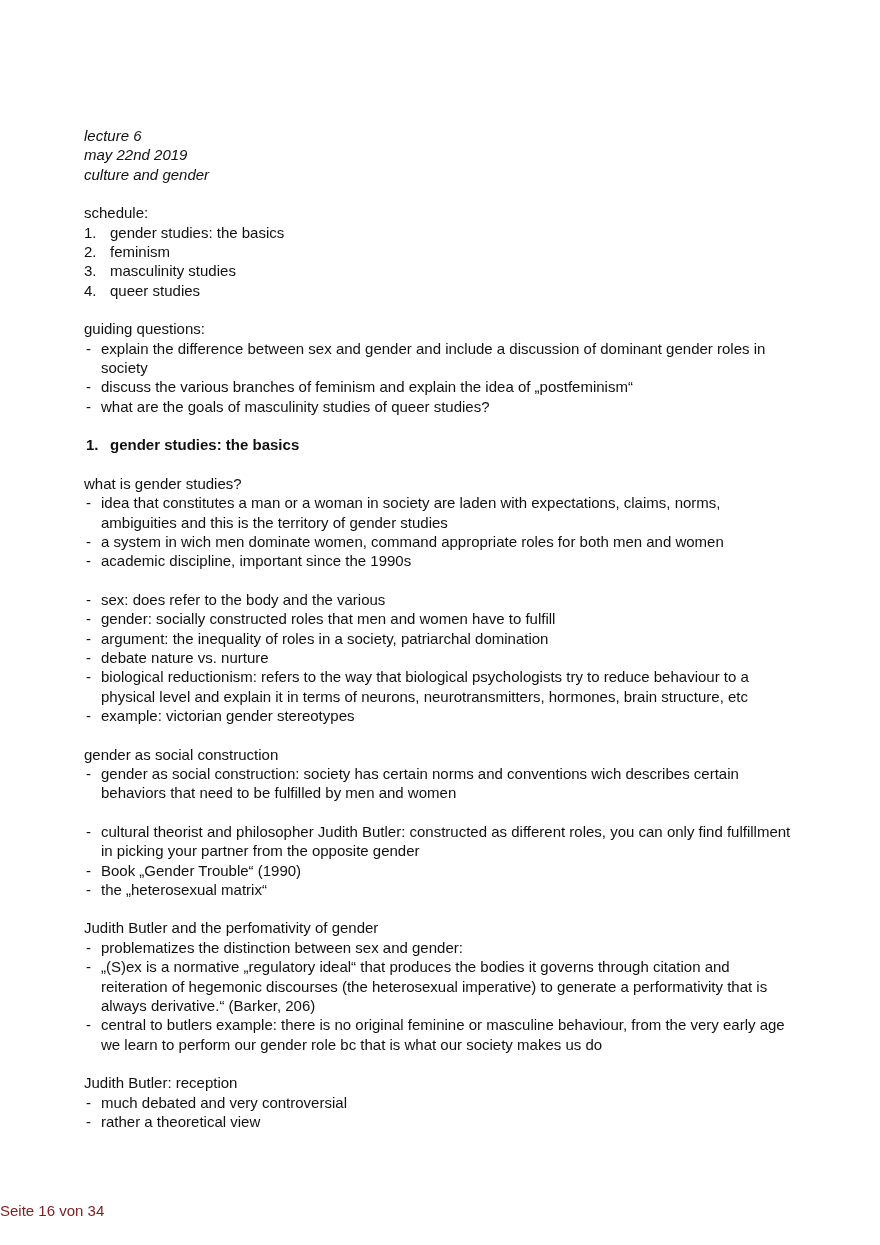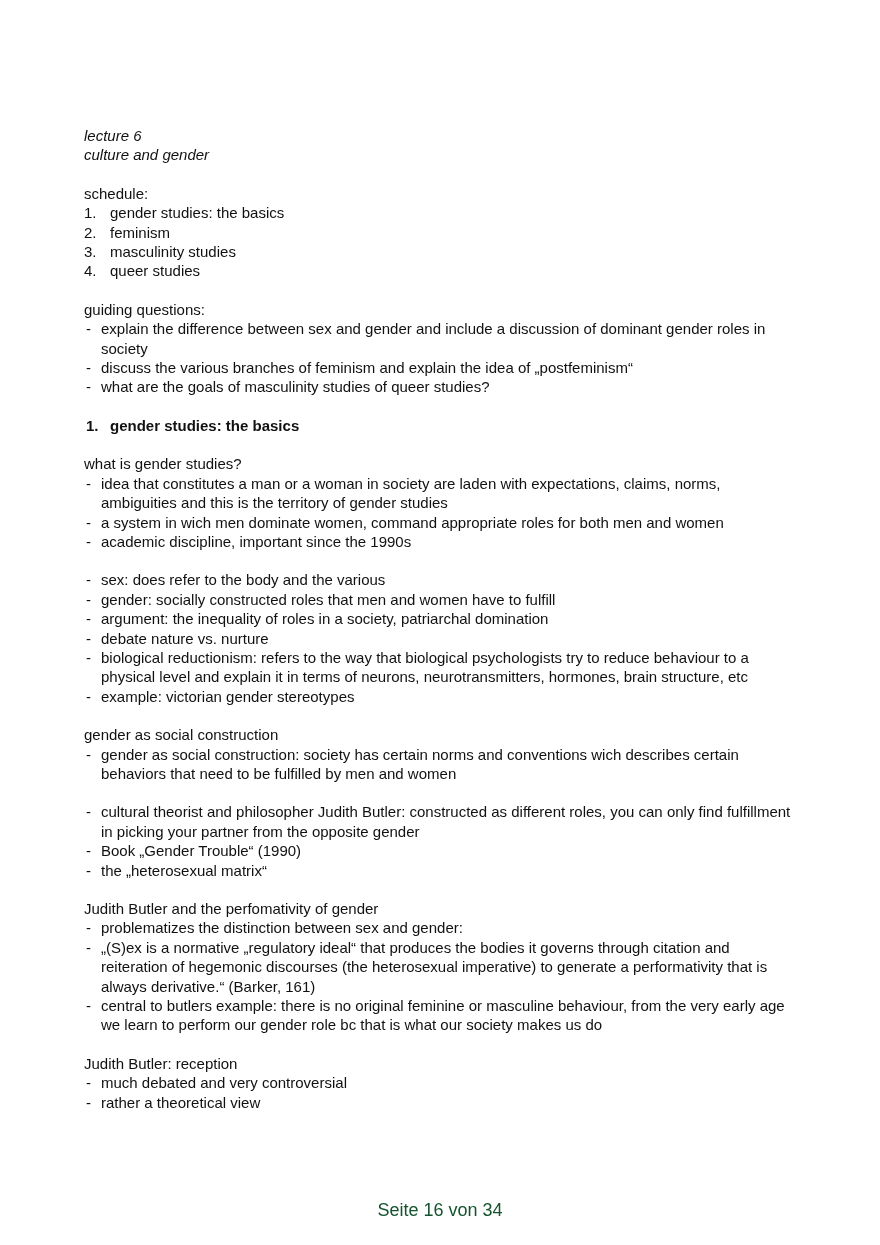--- a/index.html
+++ b/index.html
@@ -55,32 +55,33 @@
   }
   .item-text {
     flex: 1 1 auto;
     min-width: 0;
   }
   .footer {
     position: absolute;
     left: 0;
     top: 1160px;
     width: 100%;
-    text-align: center;
-    font-size: 18px;
-    color: #14532d;
+    text-align: left;
+    font-size: 15px;
+    color: #7f1d1d;
   }
 </style>
 </head>
 <body>
 
 <div class="page">
   <div class="content">
       <div class="block">
         <div class="intro-line">lecture 6</div>
+        <div class="intro-line">may 22nd 2019</div>
         <div class="intro-line">culture and gender</div>
       </div>
       <div class="block section">
         <div class="section-heading">schedule:</div>
         <div class="item-row">
           <span class="marker num-marker">1.</span>
           <span class="item-text">gender studies: the basics</span>
         </div>
         <div class="item-row">
           <span class="marker num-marker">2.</span>
@@ -177,21 +178,21 @@
         </div>
       </div>
       <div class="block section">
         <div class="section-heading">Judith Butler and the perfomativity of gender</div>
         <div class="item-row">
           <span class="marker">-</span>
           <span class="item-text">problematizes the distinction between sex and gender:</span>
         </div>
         <div class="item-row">
           <span class="marker">-</span>
-          <span class="item-text">„(S)ex is a normative „regulatory ideal“ that produces the bodies it governs through citation and reiteration of hegemonic discourses (the heterosexual imperative) to generate a performativity that is always derivative.“ (Barker, 161)</span>
+          <span class="item-text">„(S)ex is a normative „regulatory ideal“ that produces the bodies it governs through citation and reiteration of hegemonic discourses (the heterosexual imperative) to generate a performativity that is always derivative.“ (Barker, 206)</span>
         </div>
         <div class="item-row">
           <span class="marker">-</span>
           <span class="item-text">central to butlers example: there is no original feminine or masculine behaviour, from the very early age we learn to perform our gender role bc that is what our society makes us do</span>
         </div>
       </div>
       <div class="block section">
         <div class="section-heading">Judith Butler: reception</div>
         <div class="item-row">
           <span class="marker">-</span>

